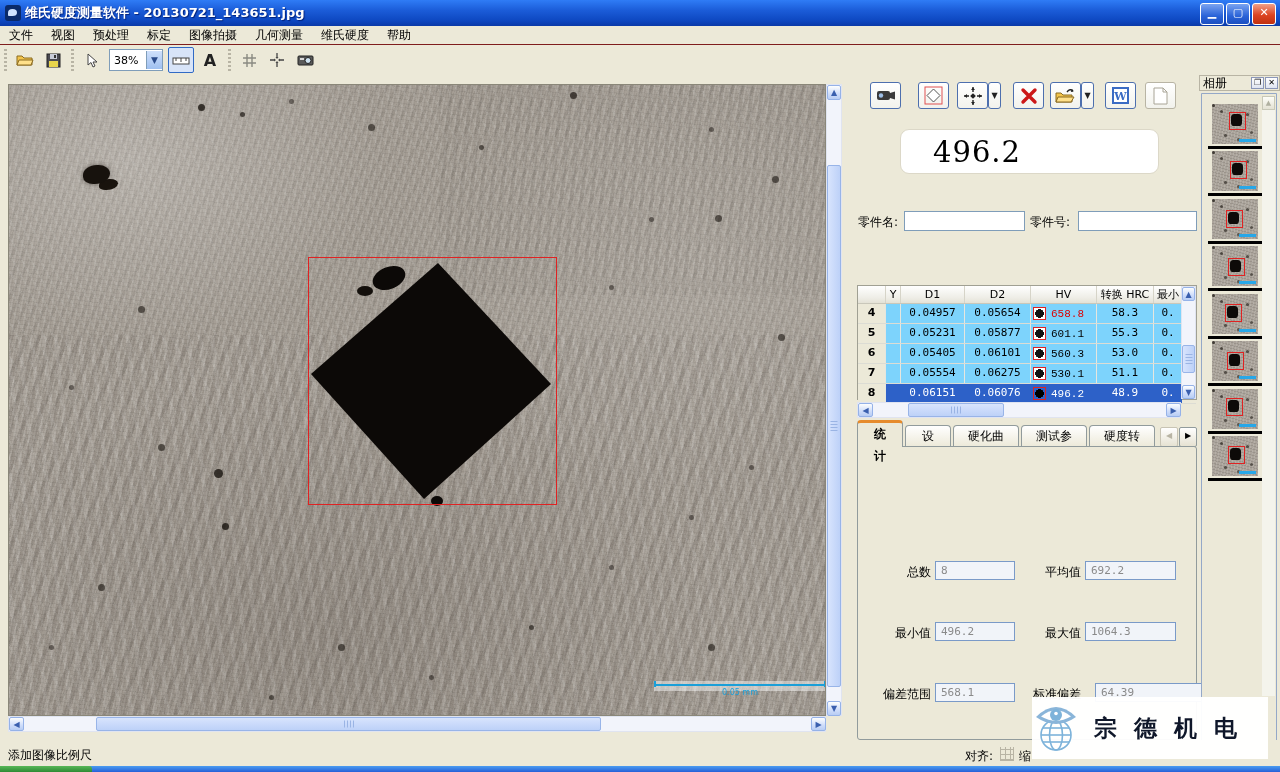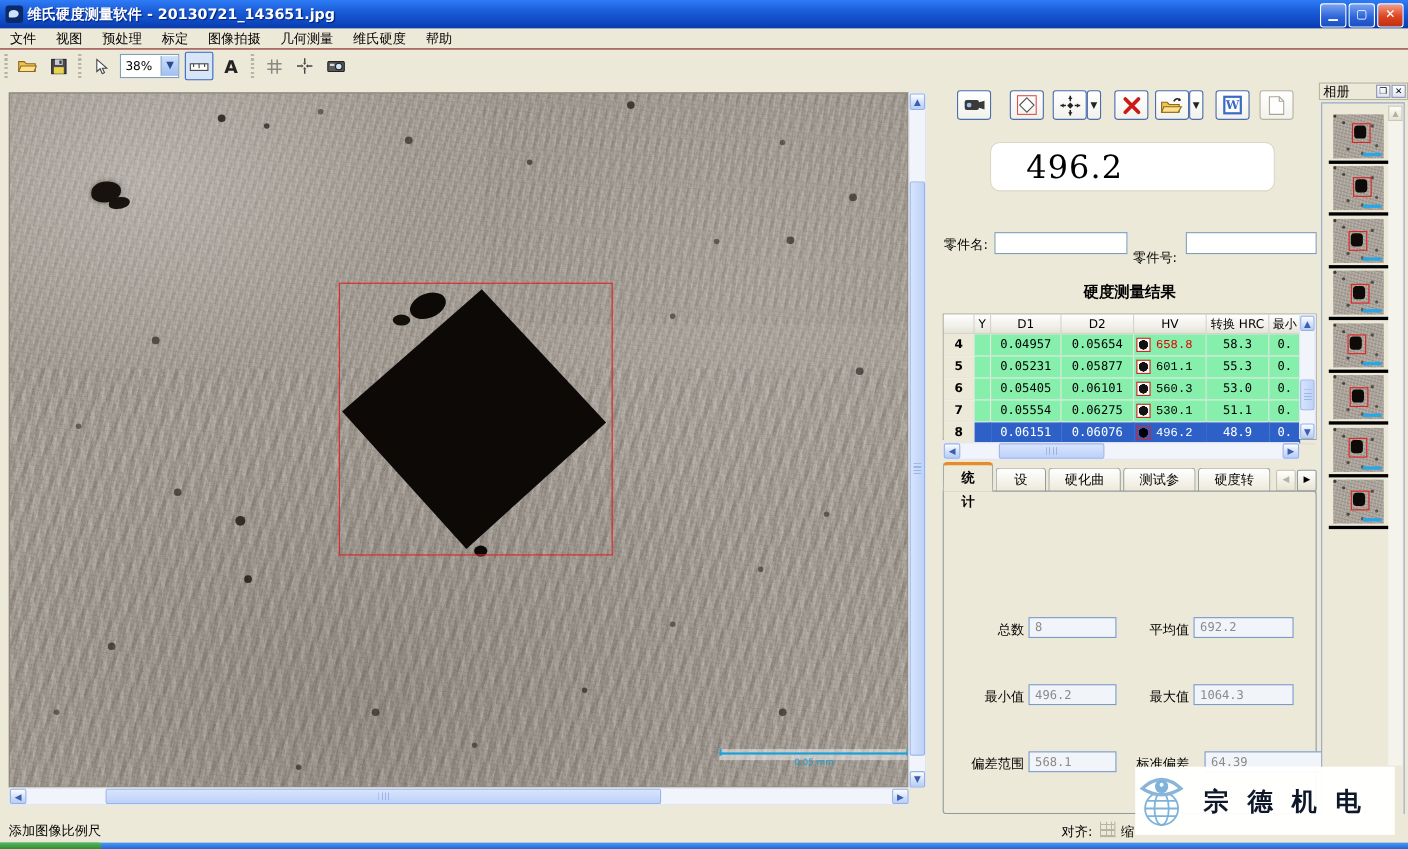--- a/index.html
+++ b/index.html
@@ -84,21 +84,21 @@
   .result-val{font-family:"DejaVu Serif",serif;font-size:29px;margin-left:32px;letter-spacing:1px;}
   .fld-label{position:absolute;font-size:12px;}
   .fld{position:absolute;height:20px;border:1px solid #7f9db9;background:#fff;box-sizing:border-box;font-size:12px;padding:2px 4px;font-family:"DejaVu Sans",sans-serif;}
   .sec-title{position:absolute;left:12px;top:183px;width:340px;text-align:center;font-weight:bold;font-size:14px;}
 
   
   .rtable{position:absolute;left:12px;top:211px;width:340px;height:115px;border:1px solid #a0a093;background:#fff;box-sizing:border-box;}
   .thead{display:flex;height:17px;background:linear-gradient(#ffffff,#eeede6 70%,#e4e2d6);border-bottom:1px solid #c9c7ba;}
   .th{font-size:11px;text-align:center;line-height:17px;border-right:1px solid #d6d4c8;box-sizing:border-box;overflow:hidden;white-space:nowrap;}
   .tr{display:flex;height:19px;border-bottom:1px solid #dcdcd4;}
-  .td{font-family:"DejaVu Sans Mono",monospace;font-size:11px;line-height:18px;text-align:center;border-right:1px solid #e6e6de;box-sizing:border-box;overflow:hidden;white-space:nowrap;background:#86efac;}
+  .td{font-family:"DejaVu Sans Mono",monospace;font-size:11px;line-height:18px;text-align:center;border-right:1px solid #e6e6de;box-sizing:border-box;overflow:hidden;white-space:nowrap;background:#7dd3fc;}
   .td.n{background:#ece9d8;font-family:"DejaVu Sans",sans-serif;font-weight:bold;}
   .c0{width:28px;}.c1{width:15px;}.c2{width:64px;}.c3{width:66px;}.c4{width:66px;}.c5{width:57px;}.c6{width:28px;border-right:none;}
   .hvcell{display:flex;align-items:center;justify-content:flex-start;padding-left:2px;font-family:Liberation Mono, monospace;}
   .hv-ico{display:inline-block;width:11px;height:11px;border:1px solid #d22;margin-right:5px;flex:0 0 auto;
     background:radial-gradient(circle at 50% 50%,#111 0 4.2px,#fff 4.4px);}
   .tr.sel .td:not(.n){background:#2d61c8;color:#fff;border-right-color:#2d61c8;}
   .tr.sel .hv-ico{background:radial-gradient(circle at 50% 50%,#000 0 4.2px,#2d61c8 4.4px);}
   .hv-red{color:#d00;}
 
   
@@ -320,24 +320,23 @@
           <path d="M10 1 L10 5 L14 5" fill="none" stroke="#a8a496"></path>
         </svg>
     </div>
 
     <div class="result-box">
       <span class="result-val">496.2</span>
     </div>
 
     <div class="fld-label" style="left:13px;top:140px;">零件名:</div>
     <input class="fld" style="left: 59px; top: 137px; width: 121px;">
-    <div class="fld-label" style="left:185px;top:140px;margin-top:12px;">零件号:</div>
+    <div class="fld-label" style="left:185px;top:140px;">零件号:</div>
     <input class="fld" style="left: 233px; top: 137px; width: 119px;">
 
-    <div class="sec-title">硬度测量结果</div>
     <div class="rtable">
       <div class="thead">
         <div class="th c0"></div>
         <div class="th c1">Y</div>
         <div class="th c2">D1</div>
         <div class="th c3">D2</div>
         <div class="th c4">HV</div>
         <div class="th c5">转换 HRC</div>
         <div class="th c6">最小</div>
       </div>

